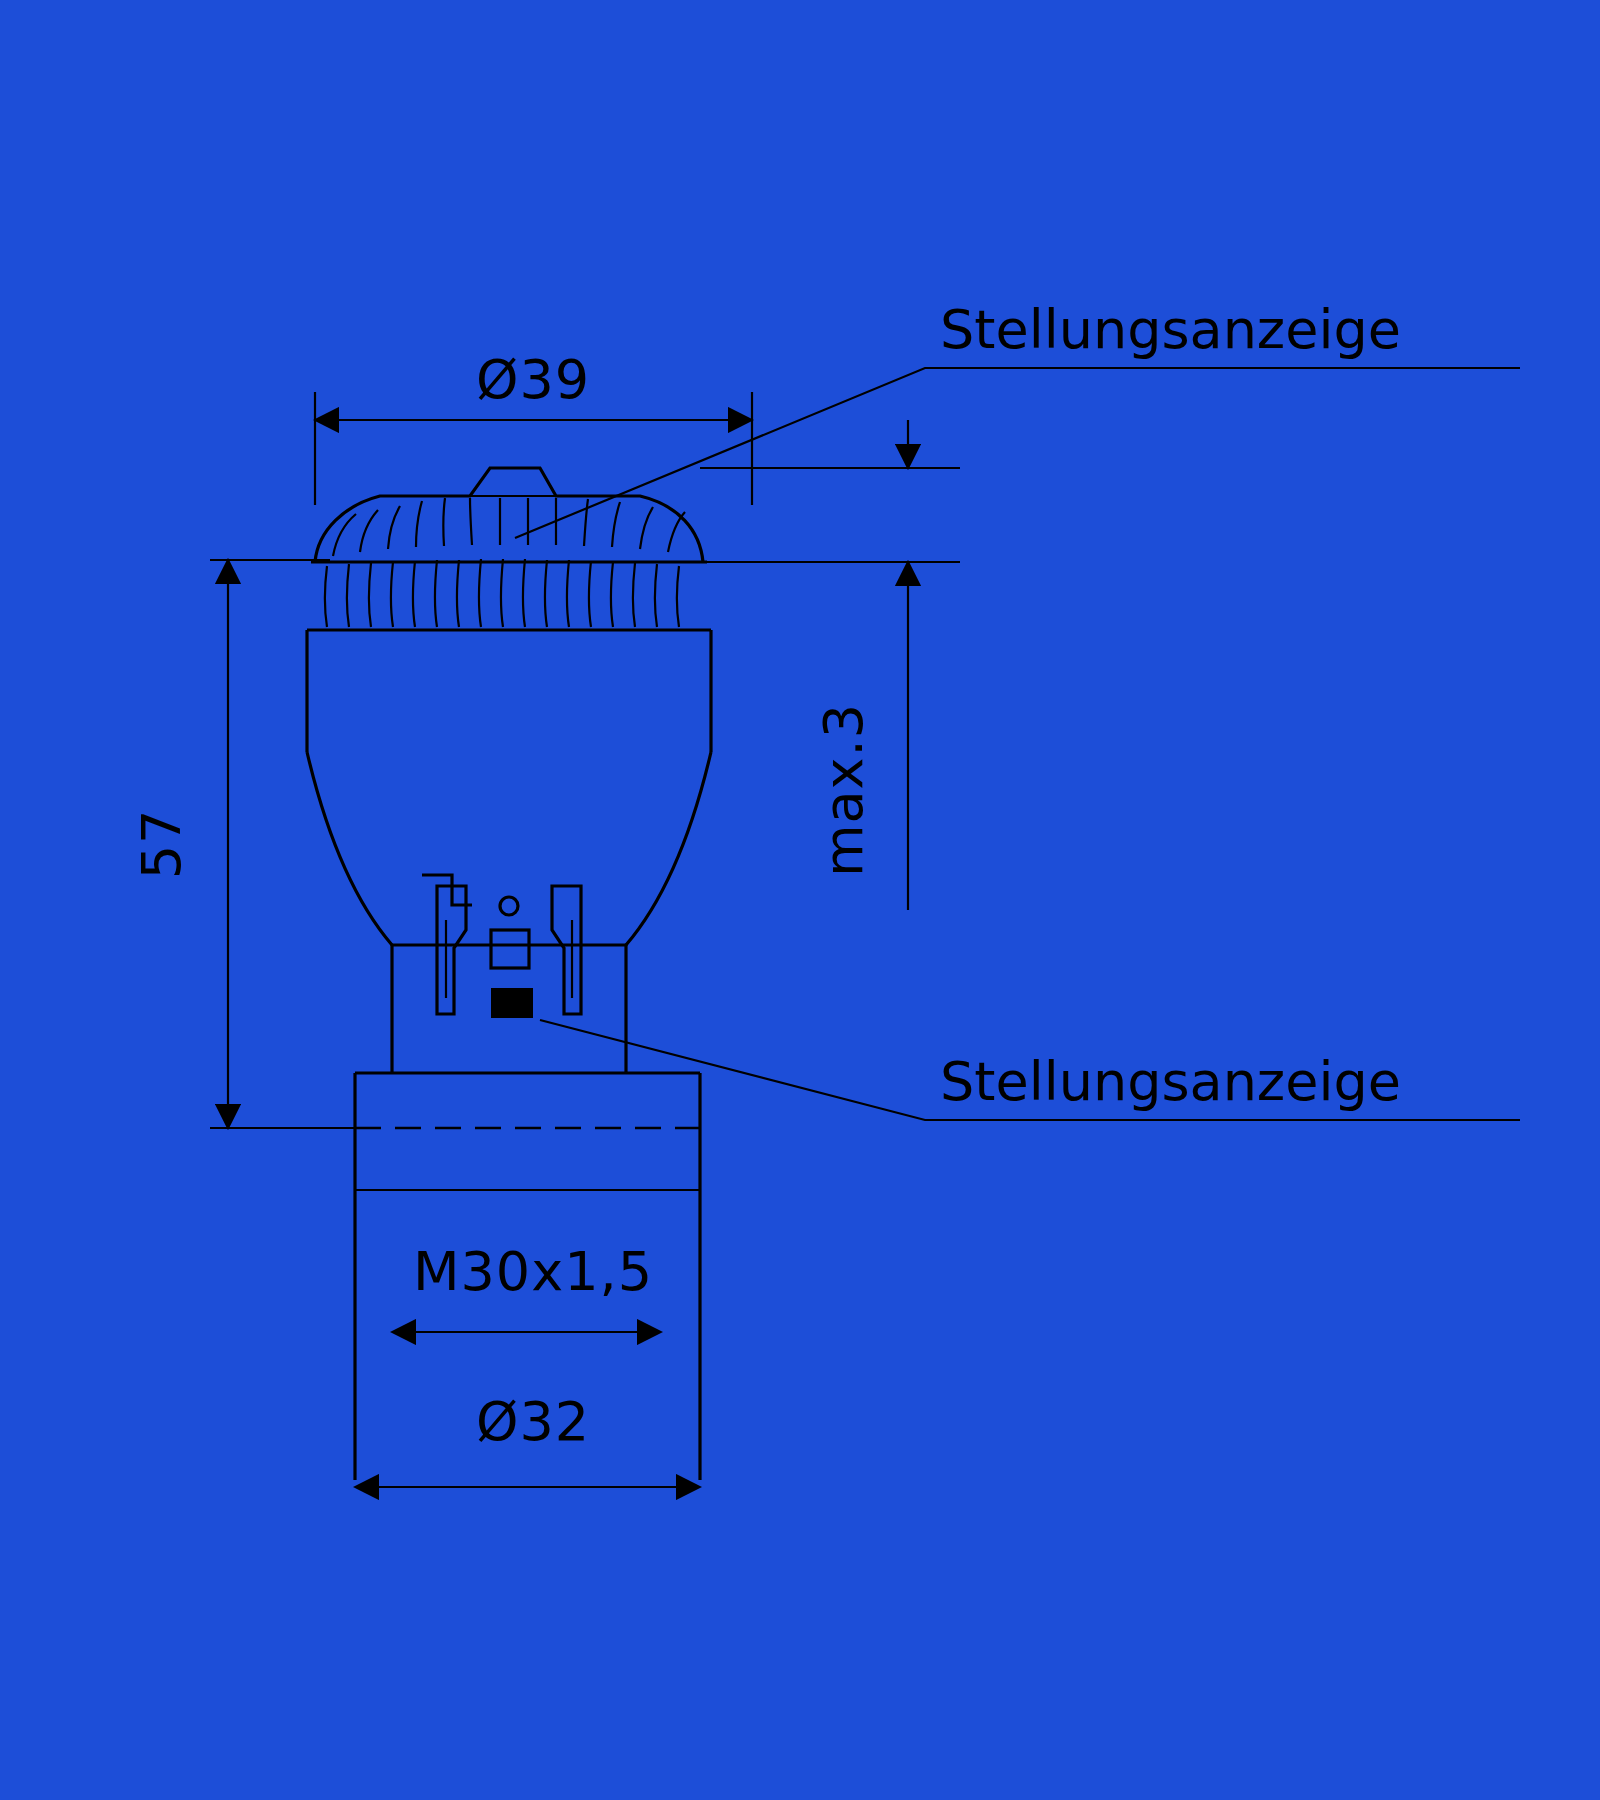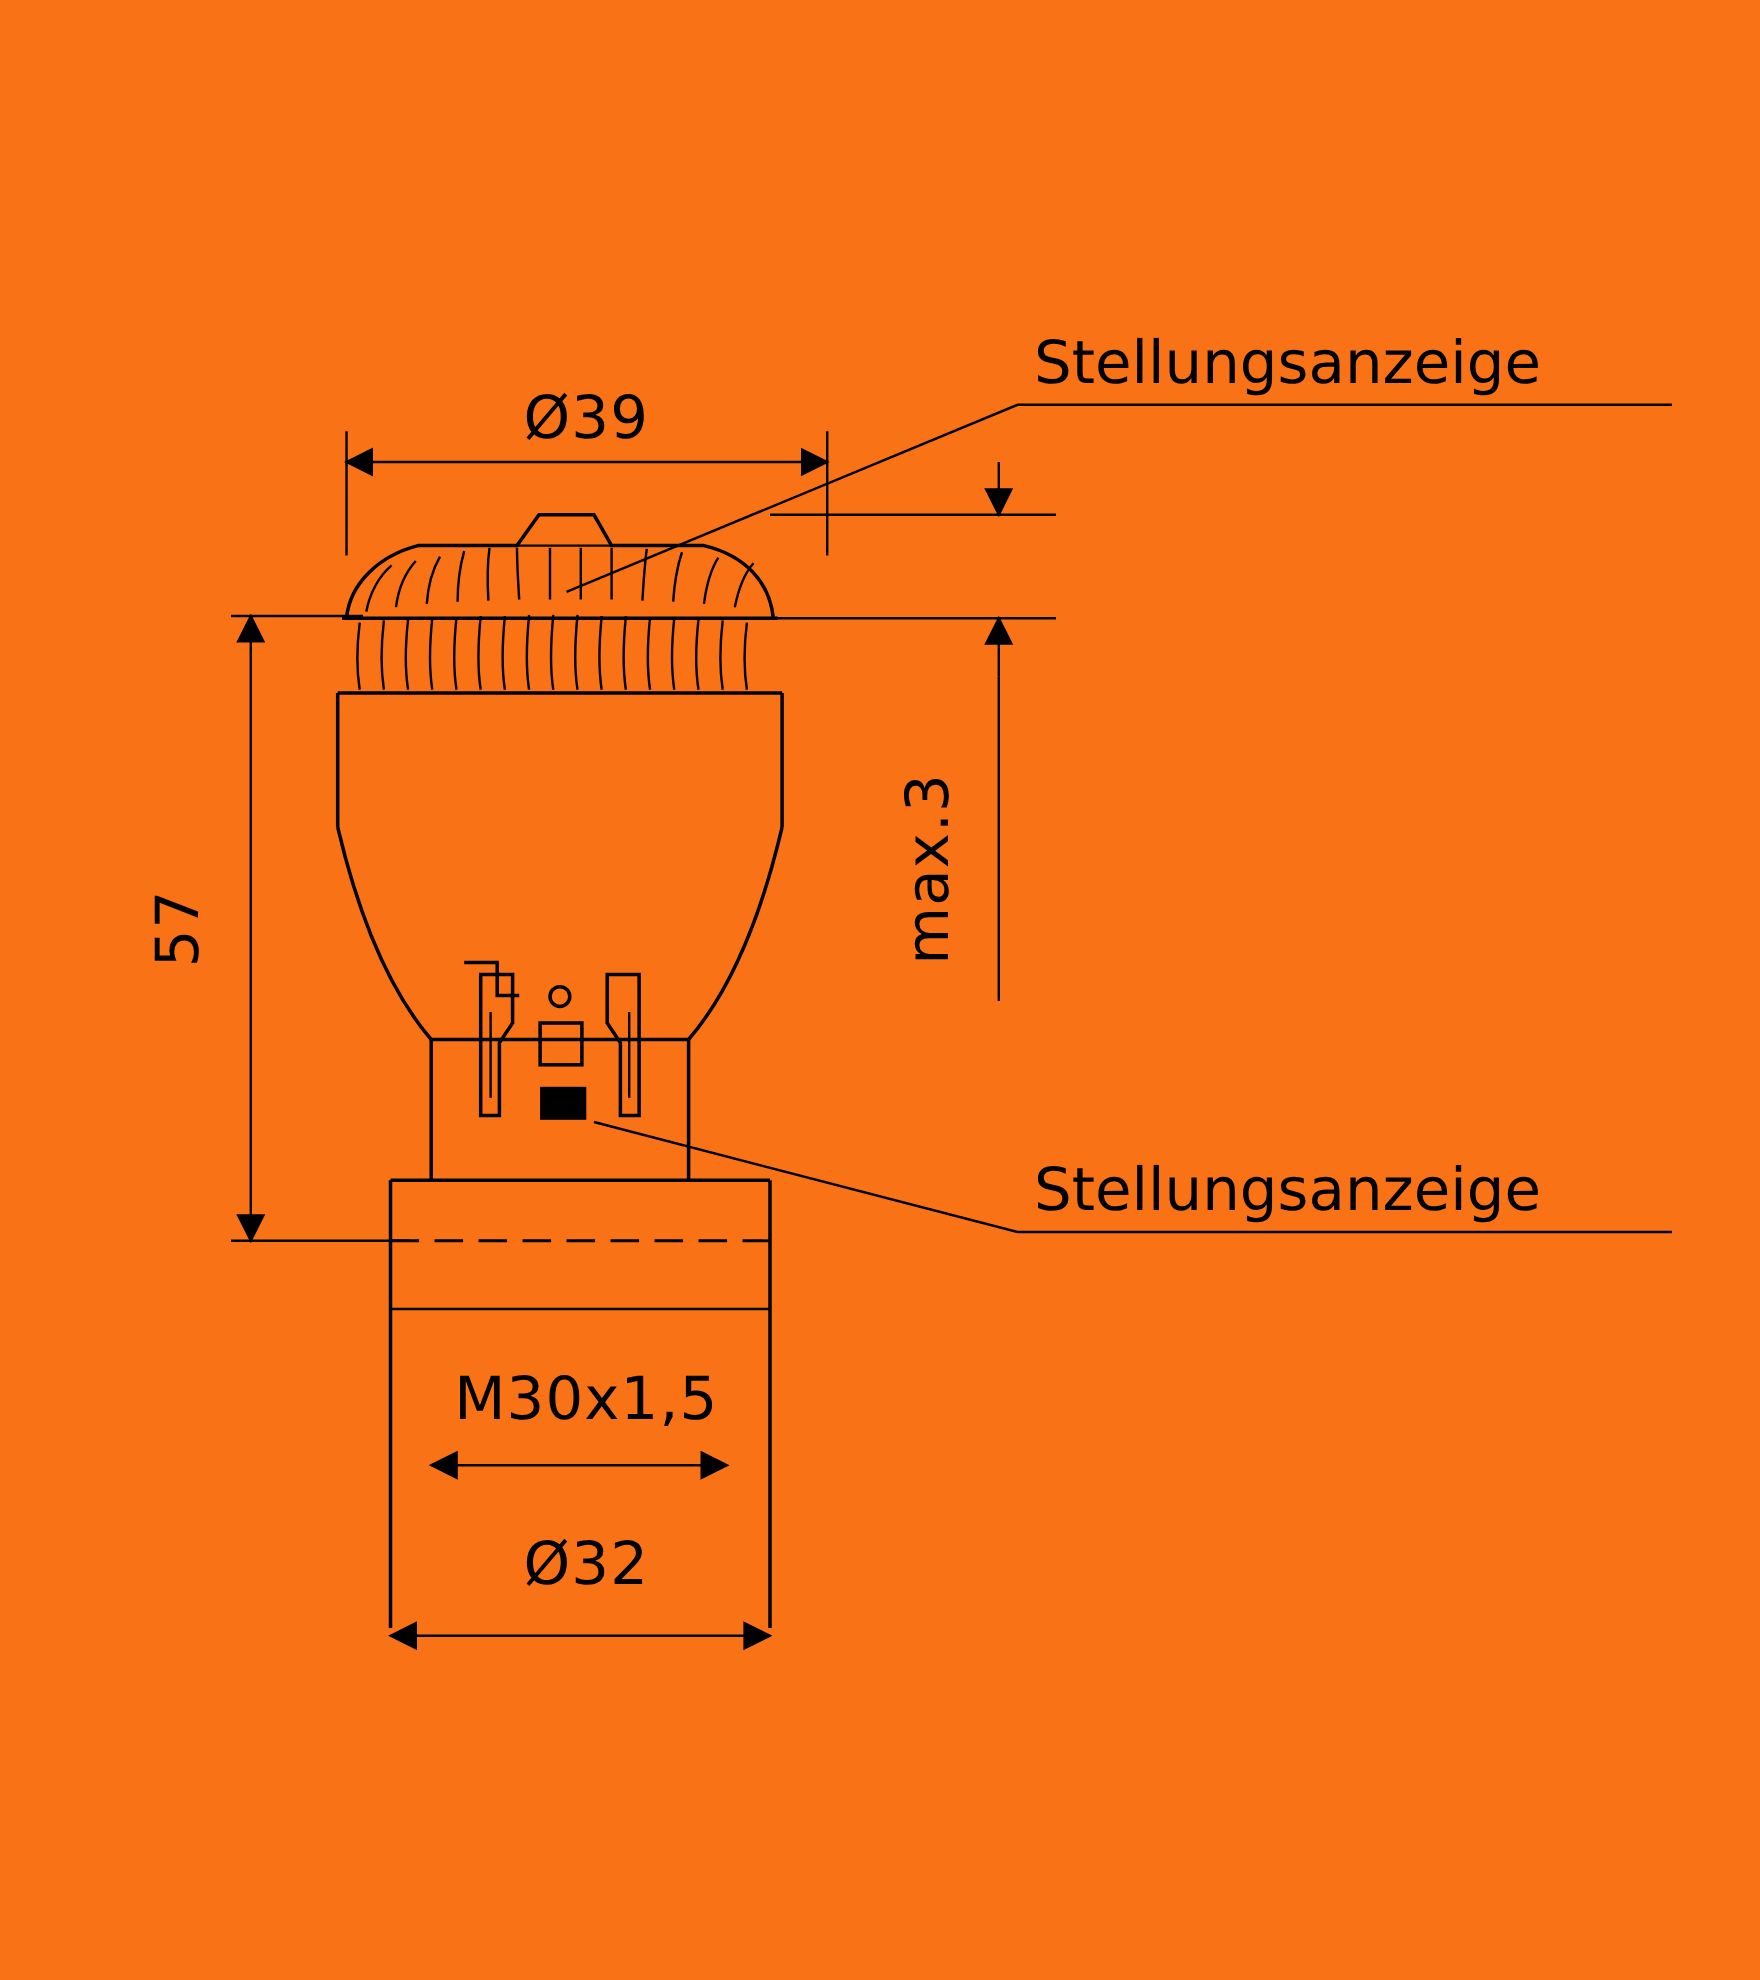--- a/index.html
+++ b/index.html
@@ -10,21 +10,21 @@
   body {
     width: 1600px;
     height: 1800px;
     font-family: "DejaVu Sans", sans-serif;
     overflow: hidden;
   }
   #stage {
     position: relative;
     width: 1600px;
     height: 1800px;
-    background: #f97316;
+    background: #1d4ed8;
   }
   #drawing {
     position: absolute;
     left: 0;
     top: 0;
     width: 1600px;
     height: 1800px;
   }
   .dimtext {
     font-family: "DejaVu Sans", sans-serif;

